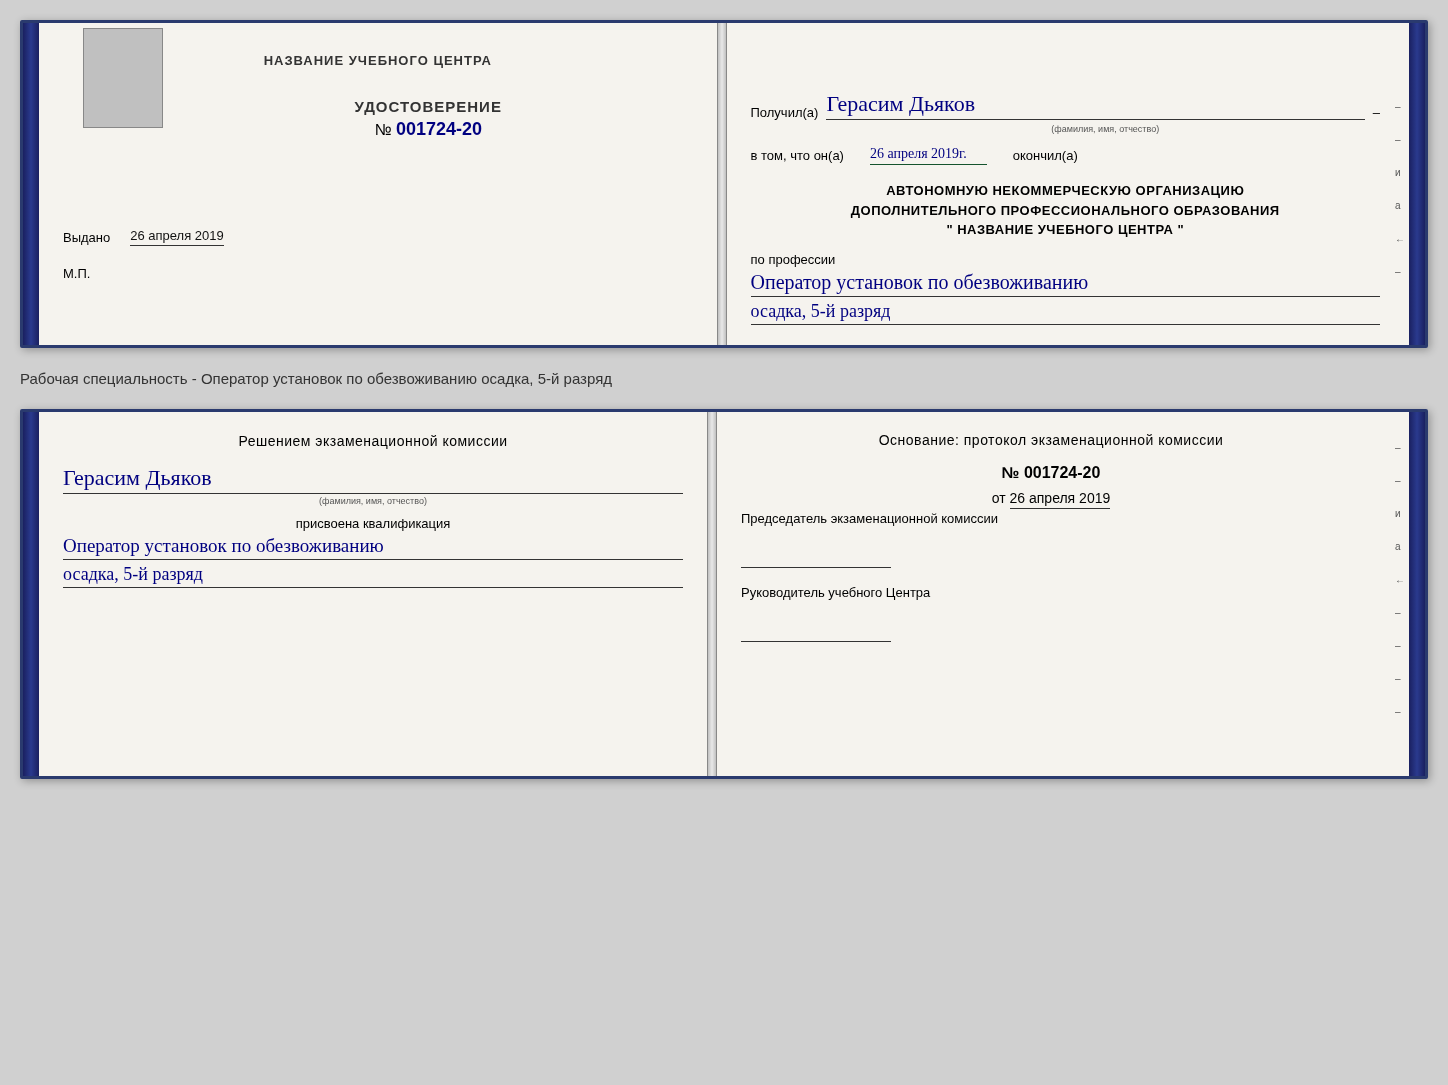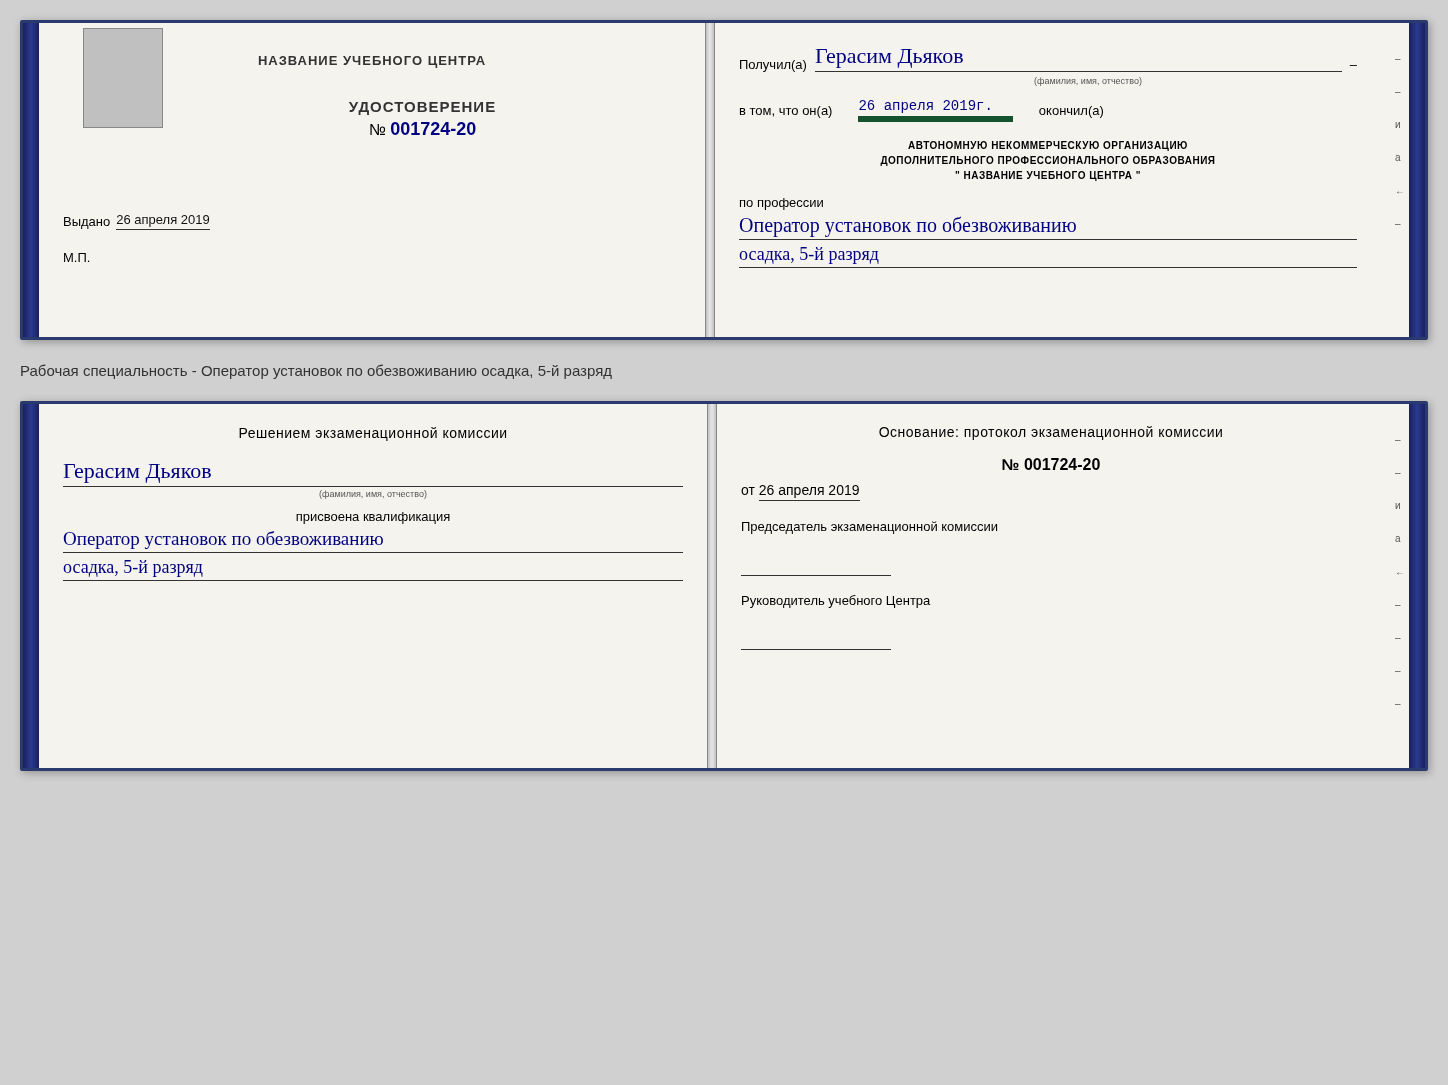--- a/index.html
+++ b/index.html
@@ -98,30 +98,30 @@
     .date-line {
       display: flex;
       align-items: center;
       gap: 8px;
       margin-bottom: 16px;
     }
 
     .date-label { font-size: 13px; }
 
     .handwritten-date {
-      font-family: Liberation Mono, monospace;
+      font-family: Liberation Serif, serif;
       font-size: 14px;
       color: #000080;
-      border-bottom: 6px solid #14532d;
+      border-bottom: 1px solid #14532d;
       padding: 0 20px 2px 0;
     }
 
     .org-block {
       text-align: center;
-      font-size: 10px;
+      font-size: 13px;
       font-weight: bold;
       letter-spacing: 0.5px;
       line-height: 1.5;
       margin-bottom: 12px;
     }
 
     .profession-label {
       font-size: 13px;
       margin-bottom: 4px;
     }
@@ -225,21 +225,22 @@
 
     .protocol-number {
       font-size: 16px;
       text-align: center;
       margin-bottom: 8px;
       font-weight: bold;
     }
 
     .protocol-date {
       font-size: 14px;
-      margin-bottom: 20px;
+      text-align: center;
+      margin-bottom: 4px;
     }
 
     .signature-block {
       margin-bottom: 16px;
     }
 
     .signature-label {
       font-size: 13px;
       margin-bottom: 20px;
       line-height: 1.4;
@@ -320,30 +321,30 @@
         <div style="position: relative; display: flex; align-items: flex-start; gap: 21px; margin-top: 20px;">
           <div class="cert-photo" style="position: relative; width: 80px; height: 100px; flex-shrink: 0;"></div>
           <div style="flex: 1; text-align: center; padding-top: 10px;">
             <div class="cert-title">УДОСТОВЕРЕНИЕ</div>
             <div class="cert-number-line">
               <span>№</span>
               <span class="cert-number" style="color:#000080; font-size:18px; font-weight:bold;">001724-20</span>
             </div>
           </div>
         </div>
-        <div style="margin-top: 24px; font-size: 13px; display: flex; align-items: center; gap: 6px;">
+        <div style="margin-top: 40px; font-size: 13px; display: flex; align-items: center; gap: 20px;">
           <span>Выдано</span>
           <span style="font-size: 13px; color: #111; border-bottom: 1px solid #333; padding-bottom: 2px;">26 апреля 2019</span>
         </div>
         <div style="margin-top: 20px; font-size: 13px;">М.П.</div>
       </div>
 
       <div class="divider-spine"></div>
 
-      <div class="cert-right-panel" style="padding-right: 52px;">
+      <div class="cert-right-panel" style="padding-right: 29px; margin-top: 48px;">
         <div class="recipient-line">
           <span class="recipient-label">Получил(а)</span>
           <span class="recipient-name">Герасим Дьяков</span>
           <span style="font-size:13px;">–</span>
         </div>
         <div class="sub-label" style="margin-left: 80px;">(фамилия, имя, отчество)</div>
 
         <div class="date-line" style="margin-top: 12px; gap: 26px;">
           <span class="date-label">в том, что он(а)</span>
           <span class="handwritten-date">26 апреля 2019г.</span>

